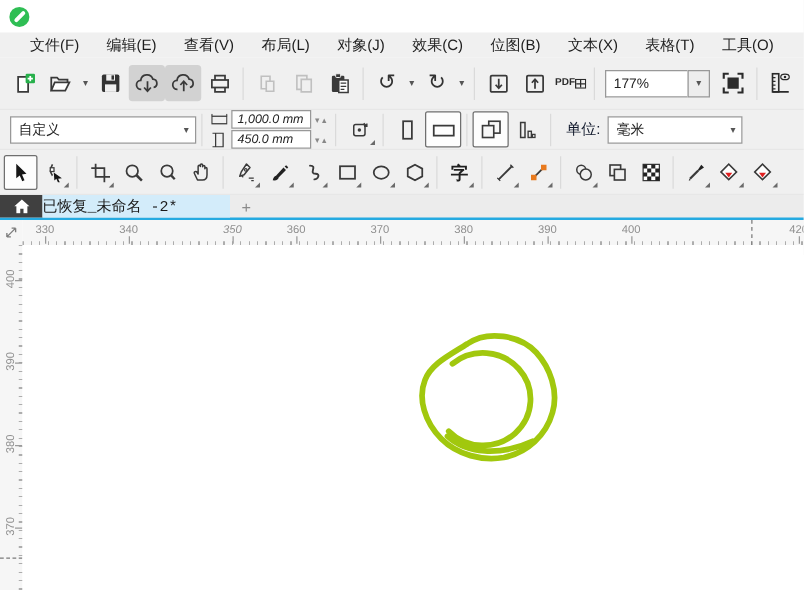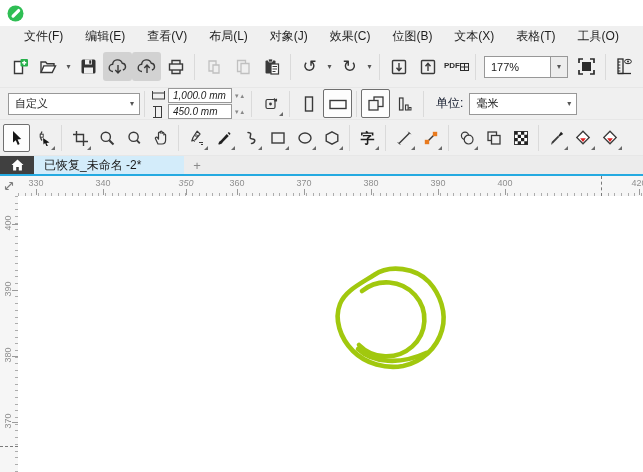--- a/index.html
+++ b/index.html
@@ -51,22 +51,22 @@
   .dimrow { display:flex; align-items:center; height:15px;font-style:italic; }
   .dimfield { width:64px; height:15px; background:#fff; border:1px solid #989898; font-size:10px;
               color:#222; display:flex; align-items:center; padding-left:4px; }
   .spin { display:flex; align-items:center; font-size:7px; color:#888; padding-left:3px; gap:2px; }
   .units-label { font-size:12px; color:#0f172a; margin:0 6px 0 8px; }
 
   
   .tabbar { position:absolute; left:0; top:156px; width:643px; height:20px; background:#ececec;
             border-bottom:2px solid #25aae1; display:flex; align-items:stretch; }
   .homebtn { width:34px; background:#404040; display:flex; align-items:center; justify-content:center; }
-  .doctab { width:150px; background:#d3ecfa; display:flex; align-items:center; padding-left:10px;
-            font-size:12px; color:#1b1b1b; }
+  .doctab { width:150px; background:#d3ecfa; display:flex; align-items:center; 
+            font-size:12px; color:#1b1b1b;font-family:Liberation Mono, monospace; }
   .newtab { width:26px; display:flex; align-items:center; justify-content:center; color:#8a8a8a;
             font-size:13px; }
 
   
   .corner { position:absolute; left:0; top:176px; width:18px; height:20px; background:#f6f6f6;
             display:flex; align-items:center; justify-content:center; }
   .hruler { position:absolute; left:18px; top:176px; width:625px; height:20px; background:#f6f6f6;
             overflow:hidden;
             background-image:repeating-linear-gradient(to right,#adadad 0 1px,transparent 1px 6.7px);
             background-size:100% 3px; background-position:0 bottom; background-repeat:no-repeat; }
@@ -257,21 +257,21 @@
             <path d="M3 5h2.4M3 8h2.4M3 11h2.4M3 14h2.4" stroke="#2b2b2b" stroke-width="1"></path>
             <path d="M3 16.5h13" stroke="#2b2b2b" stroke-width="1.3"></path>
             <ellipse cx="13" cy="4.5" rx="3.4" ry="2.2" fill="none" stroke="#2b2b2b" stroke-width="1"></ellipse>
             <circle cx="13" cy="4.5" r="1" fill="#2b2b2b"></circle>
           </svg>
         </span>
       </div>
   </div>
 
   <div class="tbar prop">
-    <div class="dropdown" style="width:132px;margin-left:3px;">
+    <div class="dropdown" style="width:149px;margin-left:3px;">
       <span>自定义</span>
       <span class="dc">▾</span>
     </div>
     <div class="sep"></div>
     <div class="dimgroup">
       <div class="dimrow">
         <span style="margin-right:3px;">
             <svg width="13" height="10" viewBox="0 0 13 10">
               <rect x="0.5" y="2" width="12" height="6" fill="none" stroke="#3a3a3a"></rect>
               <path d="M0.5 0v2M12.5 0v2" stroke="#3a3a3a"></path>

